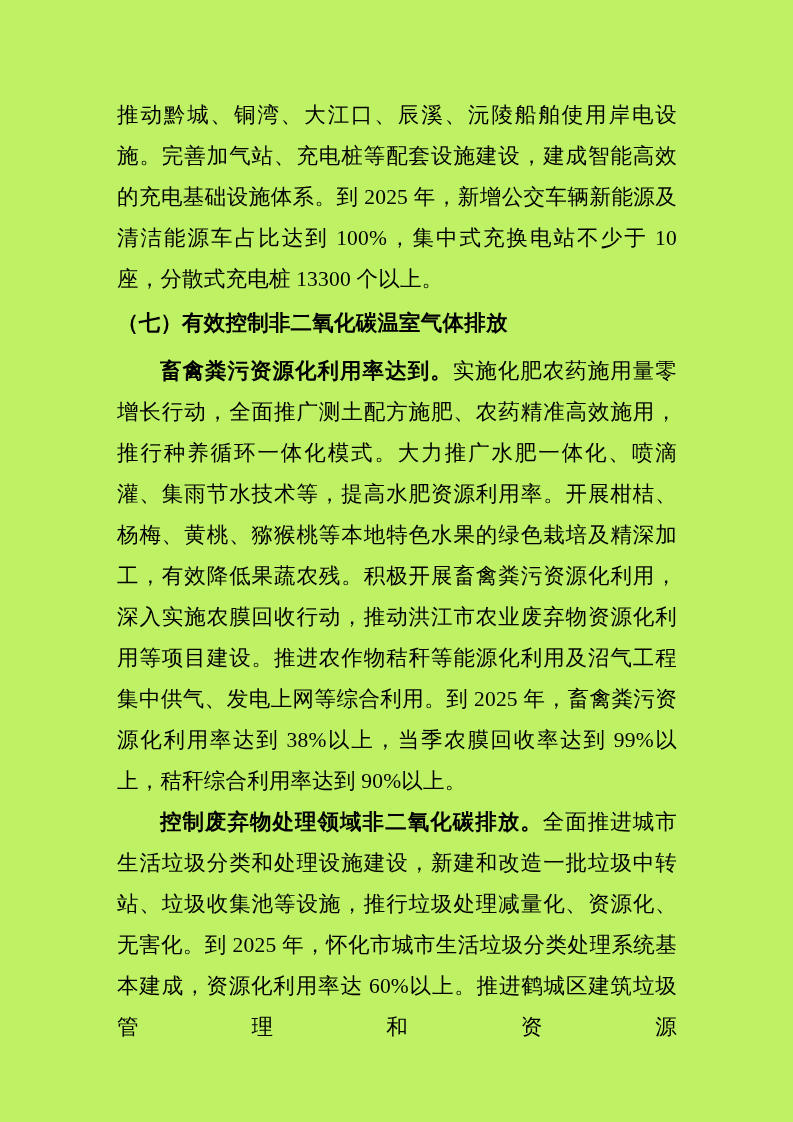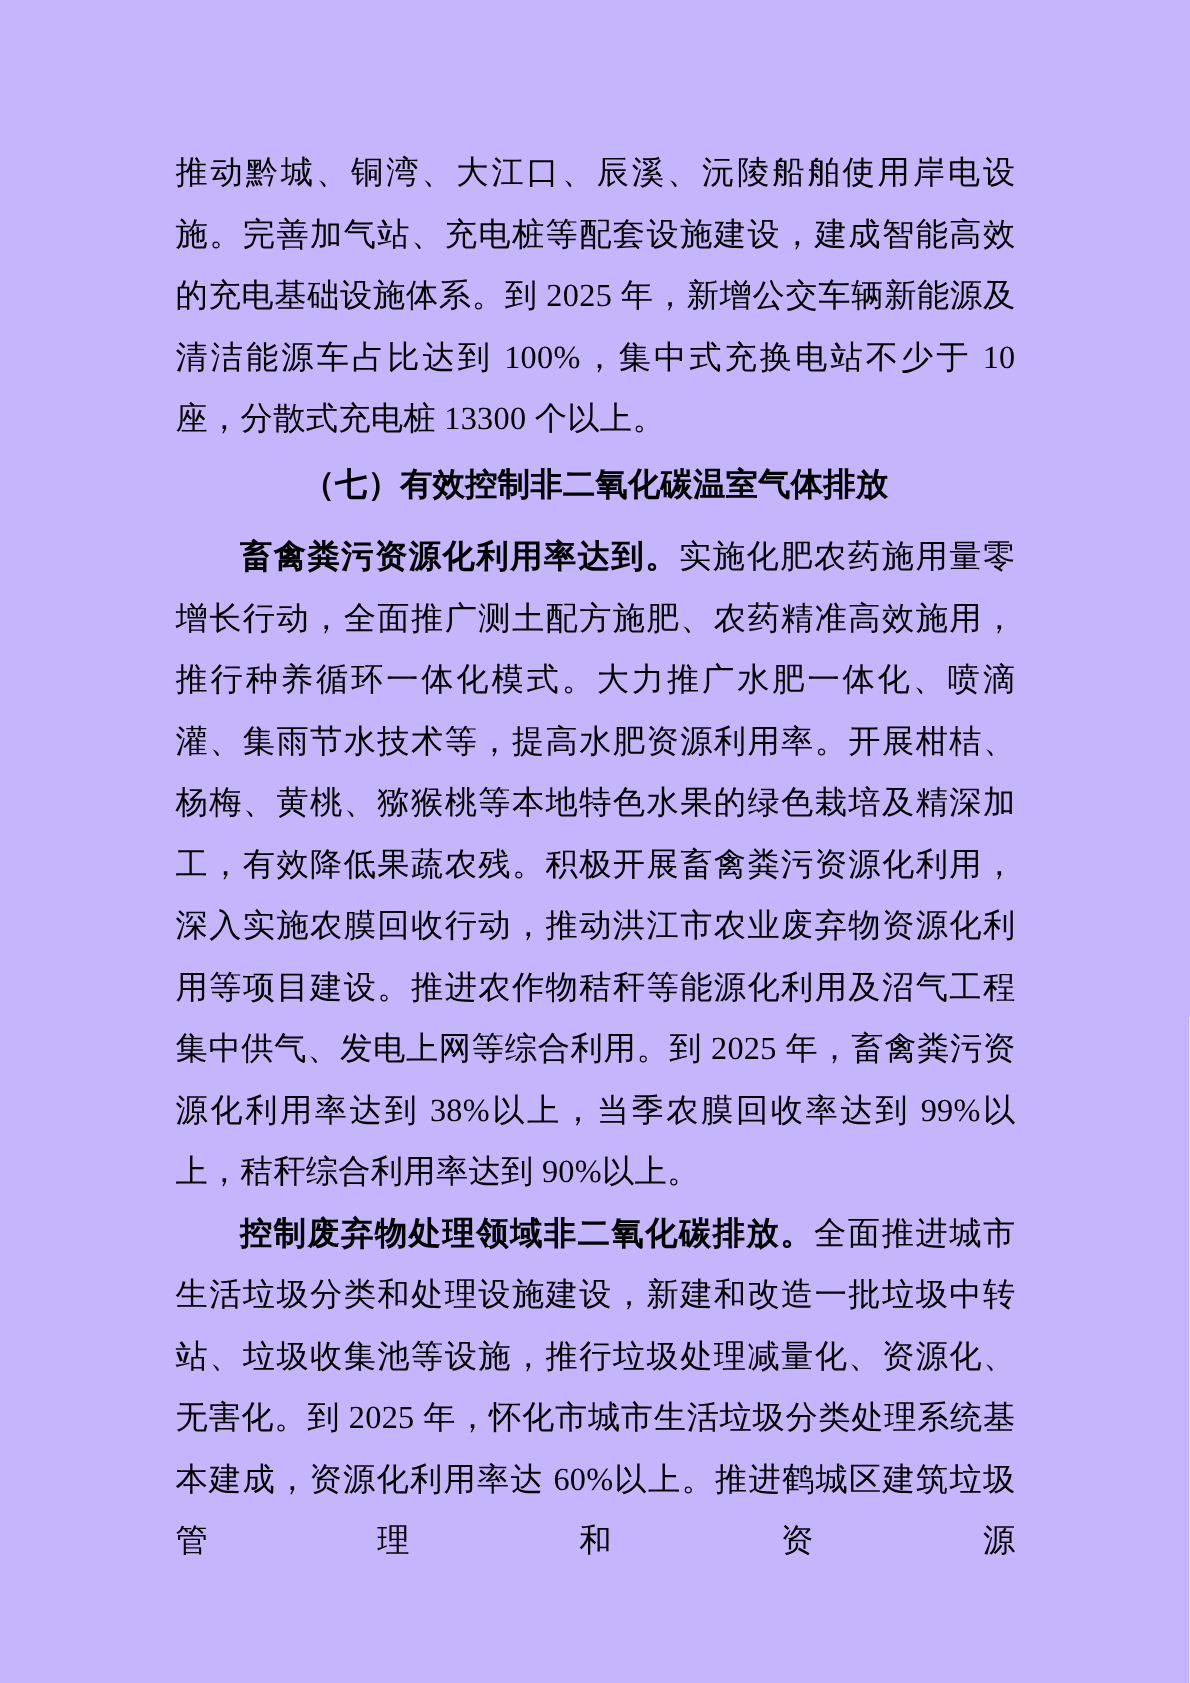--- a/index.html
+++ b/index.html
@@ -4,21 +4,21 @@
 <style>
   html, body {
     margin: 0;
     padding: 0;
     background: #ffffff;
   }
   .page {
     position: relative;
     width: 793px;
     height: 1122px;
-    background: #c4b5fd;
+    background: #bef264;
     overflow: hidden;
     font-family: "Liberation Serif", "DejaVu Serif", serif;
     color: #000000;
   }
   .content {
     position: absolute;
     left: 117px;
     top: 95px;
     width: 560px;
   }
@@ -30,21 +30,21 @@
     text-align: justify;
     text-justify: inter-character;
     letter-spacing: 0.2px;
   }
   .content p.heading {
     font-family: "Liberation Sans", "DejaVu Sans", sans-serif;
     font-weight: bold;
     font-size: 21.5px;
     margin-top: 3px;
     margin-bottom: 7px;
-    text-align: center;
+    text-align: left;
   }
   .content p.indent {
     text-indent: 43px;
   }
   .content p.fill-last {
     text-align-last: justify;
   }
   .bold-lead {
     font-family: "Liberation Sans", "DejaVu Sans", sans-serif;
     font-weight: bold;

